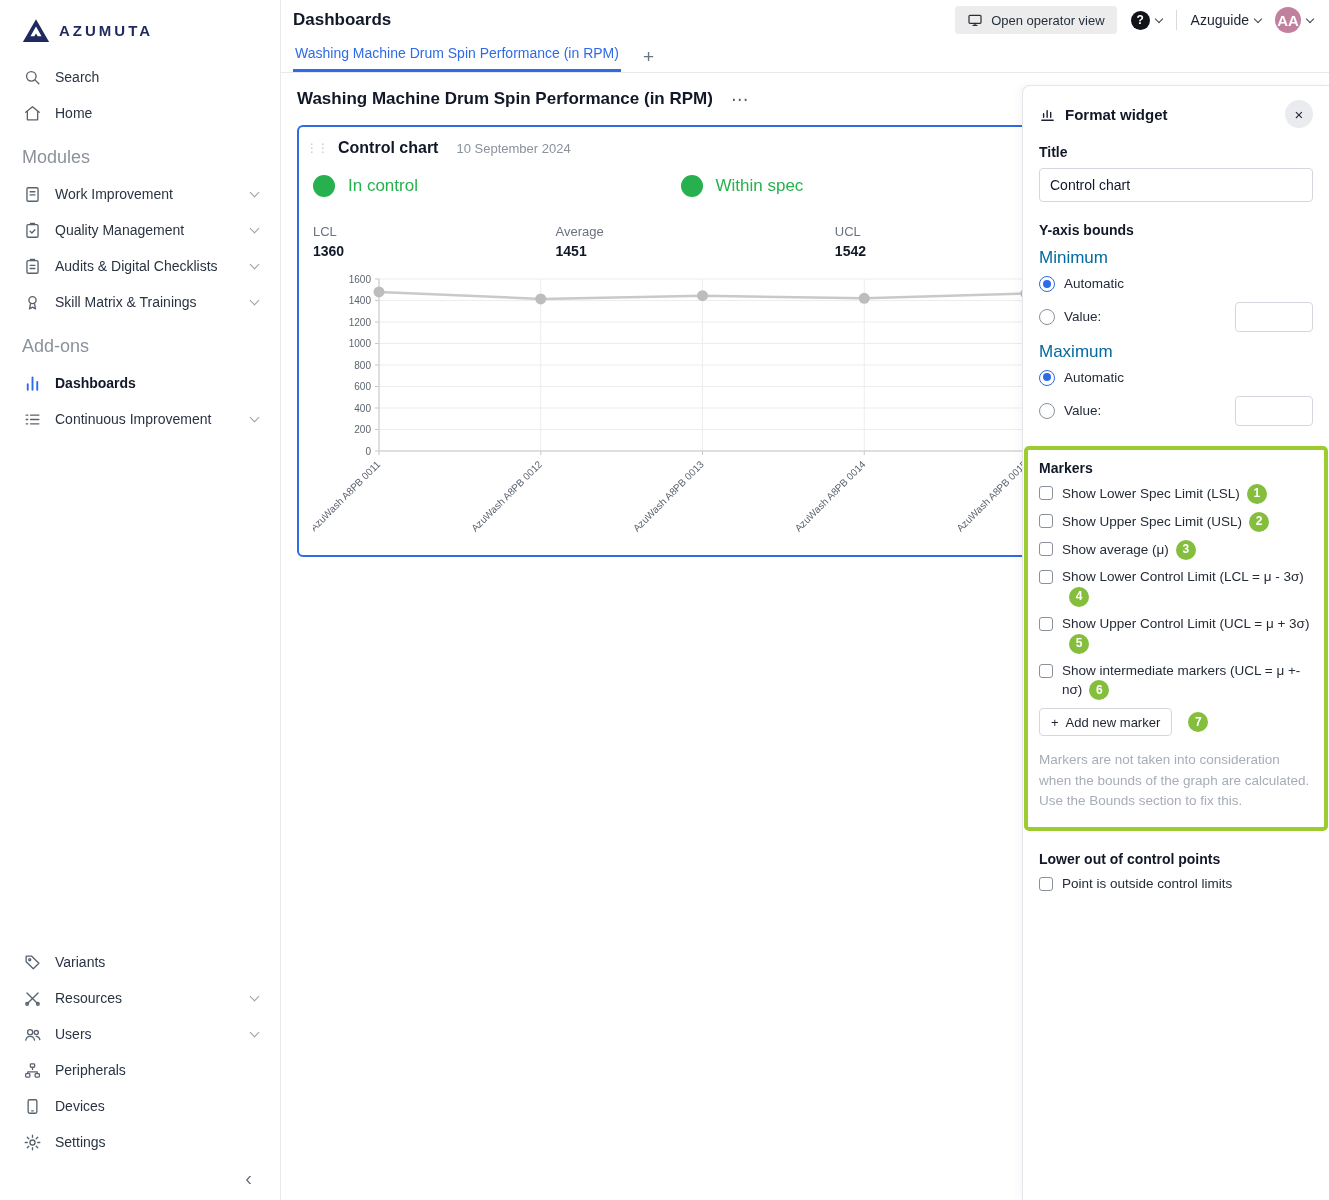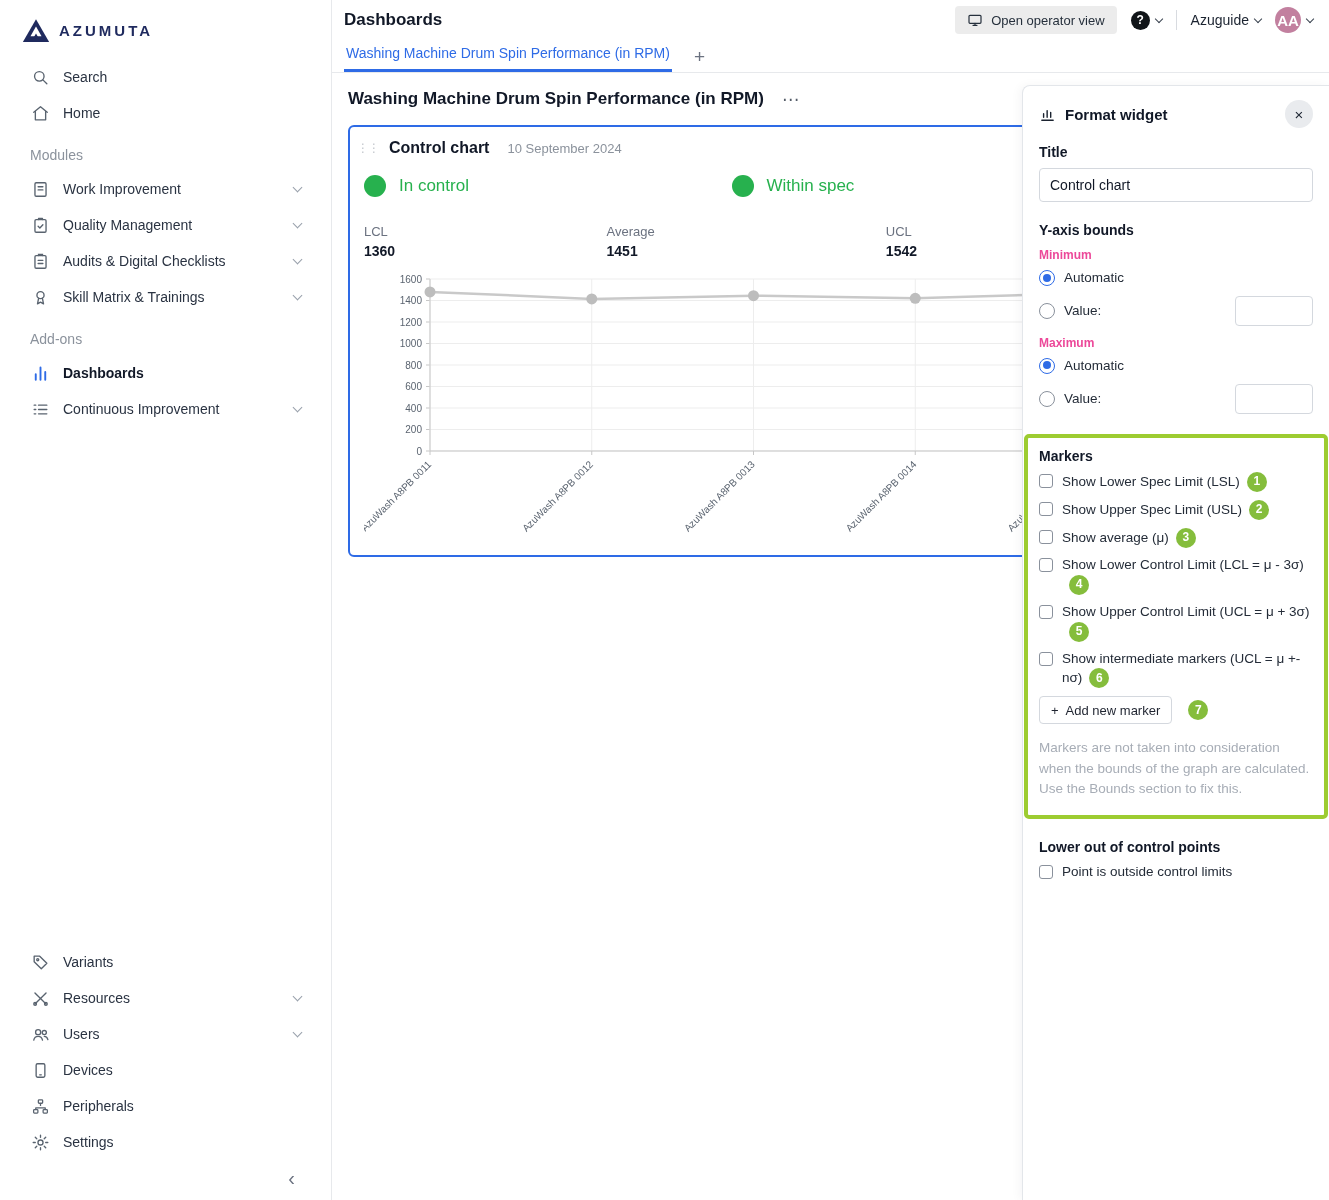--- a/index.html
+++ b/index.html
@@ -1,29 +1,29 @@
 <!DOCTYPE html>
 <html style="--accent-blue: #2e6be6; --navy: #1f2a5e; --green-status: #27b14e; --lime-highlight: #9dcc31; --badge-green: #85bd3c; --save-green: #4fb26a; --avatar-bg: #c2809f; --chart-line: #c9c9c9; --chart-point: #bdbdbd;"><head>
 <meta charset="utf-8">
 <style>
   *{margin:0;padding:0;box-sizing:border-box;}
   html,body{width:1329px;height:1200px;}
   body{font-family:"Liberation Sans","DejaVu Sans",sans-serif;color:#1f2430;background:#fff;overflow:hidden;}
   .app{display:flex;width:100%;height:100%;position:relative;}
 
   
-  .sidebar{width:332px;flex:none;border-right:1px solid #e7e9ec;display:flex;flex-direction:column;padding:14px 0 10px;height:100%;background:#fff;}
+  .sidebar{width:281px;flex:none;border-right:1px solid #e7e9ec;display:flex;flex-direction:column;padding:14px 0 10px;height:100%;background:#fff;}
   .logo{display:flex;align-items:center;gap:9px;padding:4px 22px 16px;cursor:pointer;}
   .logo-text{font-weight:bold;color:var(--navy,#1f2a5e);letter-spacing:3px;font-size:15px;}
-  .nav{display:flex;flex-direction:column;flex:1;padding:0 20px;}
+  .nav{display:flex;flex-direction:column;flex:1;padding:0 12px;}
   .nav-item{display:flex;align-items:center;gap:13px;height:36px;padding:0 10px;border-radius:6px;font-size:14px;color:#2a3342;cursor:pointer;text-decoration:none;}
   .nav-item .nic{width:20px;height:20px;flex:none;display:flex;align-items:center;justify-content:center;color:#59636f;}
   .nav-item.active{font-weight:bold;color:#111827;}
   .nav-item.active .nic{color:var(--accent-blue,#2e6be6);}
-  .nav-section{font-size:14px;color:#8b929c;padding:16px 10px 8px;}
+  .nav-section{font-size:18px;color:#8b929c;padding:16px 10px 8px;}
   .chev{width:7px;height:7px;border-right:1.6px solid #98a0ab;border-bottom:1.6px solid #98a0ab;transform:rotate(45deg);margin-left:auto;margin-top:-3px;flex:none;}
   .spacer{flex:1;}
   .collapse-row{display:flex;justify-content:flex-end;padding:8px 16px 2px;}
   .collapse-btn{background:none;border:none;font-size:20px;color:#6b7280;cursor:pointer;line-height:1;font-family:inherit;}
 
   
   .main{flex:1;display:flex;flex-direction:column;min-width:0;}
   .topbar{display:flex;align-items:center;height:40px;padding:0 16px 0 12px;}
   .topbar h1{font-size:17px;font-weight:bold;color:#111827;}
   .topbar-right{margin-left:auto;display:flex;align-items:center;gap:14px;}
@@ -62,21 +62,21 @@
   .resize{position:absolute;right:2px;bottom:2px;cursor:nwse-resize;line-height:0;}
 
   
   .panel{position:absolute;top:85px;right:0;bottom:0;width:307px;background:#fff;border:1px solid #e3e6ea;border-right:none;border-bottom:none;border-top-left-radius:8px;display:flex;flex-direction:column;padding:14px 16px 0;overflow:hidden;box-shadow:-3px 0 10px rgba(20,30,50,.04);}
   .panel-head{display:flex;align-items:center;gap:9px;margin-bottom:16px;}
   .panel-head h3{font-size:15px;font-weight:bold;color:#111827;}
   .close-btn{width:28px;height:28px;border-radius:50%;background:#e9ebee;border:none;font-size:15px;color:#1b2330;margin-left:auto;cursor:pointer;display:flex;align-items:center;justify-content:center;font-family:inherit;}
   .f-label{font-size:14px;font-weight:bold;color:#111827;margin-bottom:8px;}
   .text-input{width:100%;height:34px;border:1px solid #d4d8de;border-radius:4px;padding:0 10px;font-size:14px;font-family:inherit;color:#111827;background:#fff;}
   .sec{margin-top:20px;}
-  .sub-label{font-size:12px;font-weight:bold;color:#ec4899;margin:10px 0 7px;}
+  .sub-label{font-size:17px;font-weight:normal;color:#0369a1;margin:10px 0 7px;}
   .chk,.rad{display:flex;align-items:flex-start;font-size:13.5px;color:#242c38;margin-bottom:8px;line-height:1.4;cursor:pointer;}
   .chk .lbl,.rad .lbl{flex:1;}
   input[type=checkbox]{appearance:none;-webkit-appearance:none;width:14px;height:14px;border:1.5px solid #8a919c;border-radius:3px;background:#fff;flex:none;margin:2px 9px 0 0;cursor:pointer;}
   input[type=radio]{appearance:none;-webkit-appearance:none;width:16px;height:16px;border:1.5px solid #8a919c;border-radius:50%;background:#fff;flex:none;margin:1px 9px 0 0;cursor:pointer;}
   input[type=radio]:checked{border-color:var(--accent-blue,#2e6be6);}
   input[type=radio]:checked::after{content:"";display:block;width:8px;height:8px;border-radius:50%;background:var(--accent-blue,#2e6be6);margin:2.5px;}
   .value-row{display:flex;align-items:center;margin:6px 0 4px;font-size:13.5px;color:#242c38;}
   .vinput{margin-left:auto;width:78px;height:30px;border:1px solid #d4d8de;border-radius:4px;padding:0 8px;font-family:inherit;font-size:13px;background:#fff;}
 
   .markers-box{border:4px solid var(--lime-highlight,#9dcc31);border-radius:5px;margin:16px -15px 0;padding:10px 11px 16px;}
@@ -216,37 +216,37 @@
               <path d="M3.5 19c.6-3 2.8-4.7 5.5-4.7s4.9 1.7 5.5 4.7"></path>
               <circle cx="16.8" cy="9.5" r="2.6"></circle>
               <path d="M16.8 14.4c2.3 0 4 1.5 4.5 4.1"></path>
             </svg>
           </span>
         <span>Users</span>
         <span class="chev"></span>
       </a>
       <a class="nav-item">
         <span class="nic">
-            <svg viewBox="0 0 24 24" width="19" height="19" fill="none" stroke="currentColor" stroke-width="1.7" stroke-linecap="round">
-              <rect x="6.5" y="3.5" width="11" height="17" rx="1.8"></rect>
-              <path d="M11 17.5h2"></path>
-            </svg>
-          </span>
-        <span>Devices</span>
-      </a>
-      <a class="nav-item">
-        <span class="nic">
             <svg viewBox="0 0 24 24" width="19" height="19" fill="none" stroke="currentColor" stroke-width="1.6" stroke-linejoin="round">
               <rect x="9.3" y="3.5" width="5.4" height="4.4" rx="1"></rect>
               <rect x="3.3" y="16" width="5.4" height="4.4" rx="1"></rect>
               <rect x="15.3" y="16" width="5.4" height="4.4" rx="1"></rect>
               <path d="M12 7.9v3.6M6 16v-2.2h12V16"></path>
             </svg>
           </span>
         <span>Peripherals</span>
+      </a>
+      <a class="nav-item">
+        <span class="nic">
+            <svg viewBox="0 0 24 24" width="19" height="19" fill="none" stroke="currentColor" stroke-width="1.7" stroke-linecap="round">
+              <rect x="6.5" y="3.5" width="11" height="17" rx="1.8"></rect>
+              <path d="M11 17.5h2"></path>
+            </svg>
+          </span>
+        <span>Devices</span>
       </a>
       <a class="nav-item">
         <span class="nic">
             <svg viewBox="0 0 24 24" width="19" height="19" fill="none" stroke="currentColor" stroke-width="1.7" stroke-linecap="round">
               <circle cx="12" cy="12" r="3.2"></circle>
               <path d="M12 2.8v2.6M12 18.6v2.6M2.8 12h2.6M18.6 12h2.6M5.4 5.4l1.9 1.9M16.7 16.7l1.9 1.9M18.6 5.4l-1.9 1.9M7.3 16.7l-1.9 1.9"></path>
             </svg>
           </span>
         <span>Settings</span>
       </a>

